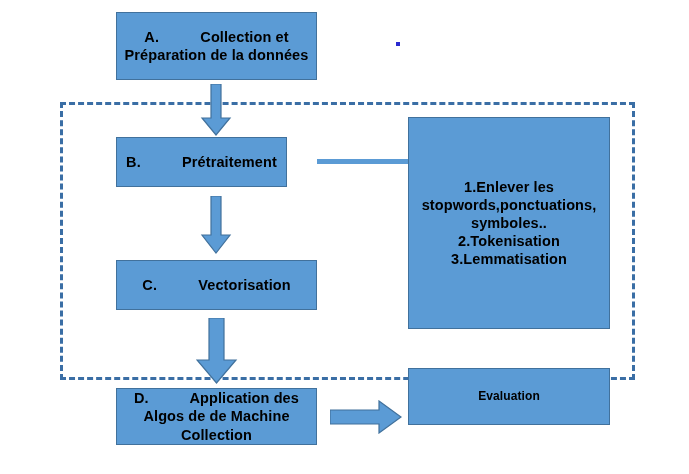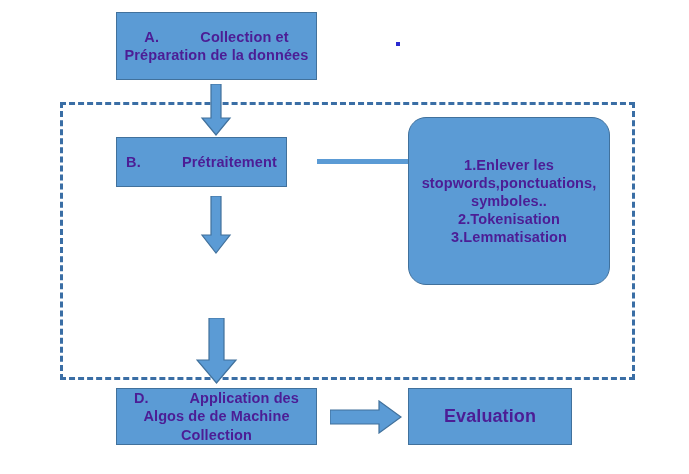--- a/index.html
+++ b/index.html
@@ -25,44 +25,43 @@
     border: 3px dashed #3a6ea5;
     background: transparent;
   }
 
   
   .box {
     position: absolute;
     box-sizing: border-box;
     background: #5b9bd5;
     border: 1px solid #41719c;
-    color: #4c1d95;
+    color: #000000;
     font-weight: bold;
     display: flex;
     align-items: center;
     justify-content: center;
     text-align: center;
     line-height: 1.25;
     letter-spacing: 0.1px;
     padding: 2px 6px;
   }
   .box .box-text {
     display: block;
     white-space: pre-wrap;
     width: 100%;
   }
   .box-a { left: 116px; top: 12px;  width: 201px; height: 68px;  font-size: 14.5px; }
   .box-b { left: 116px; top: 137px; width: 171px; height: 50px;  font-size: 14.5px; }
   .box-c { left: 116px; top: 260px; width: 201px; height: 50px;  font-size: 14.5px; }
   .box-d { left: 116px; top: 388px; width: 201px; height: 57px;  font-size: 14.5px; }
-  .box-eval { left: 408px; top: 388px; width: 164px; height: 57px; font-size: 18px; }
+  .box-eval { left: 408px; top: 368px; width: 202px; height: 57px; font-size: 12px; }
   .panel-detail {
-    left: 408px; top: 117px; width: 202px; height: 168px;
+    left: 408px; top: 117px; width: 202px; height: 212px;
     font-size: 14.5px;
-    border-radius: 18px;
   }
 
   
   .arrow-down {
     position: absolute;
   }
   .arrow-down svg, .arrow-right svg { display: block; }
   .arrow-right { position: absolute; }
 
   
@@ -109,20 +108,23 @@
 2.Tokenisation
 3.Lemmatisation</span>
   </div>
 
   <div class="arrow-down" style="left:200px; top:196px;">
     <svg width="32" height="58" viewBox="0 0 32 58">
       <polygon points="11,0 21,0 21,39 30,39 16,57 2,39 11,39" fill="#5b9bd5" stroke="#41719c" stroke-width="1.2"></polygon>
     </svg>
   </div>
 
+  <div class="box box-c">
+    <span class="box-text">C.          Vectorisation</span>
+  </div>
 
   <div class="arrow-down" style="left:196px; top:318px;">
     <svg width="42" height="66" viewBox="0 0 42 66">
       <polygon points="13,0 28,0 28,42 40,42 20.5,65 1,42 13,42" fill="#5b9bd5" stroke="#41719c" stroke-width="1.2"></polygon>
     </svg>
   </div>
 
   <div class="box box-d">
     <span class="box-text">D.          Application des Algos de de Machine Collection</span>
   </div>

